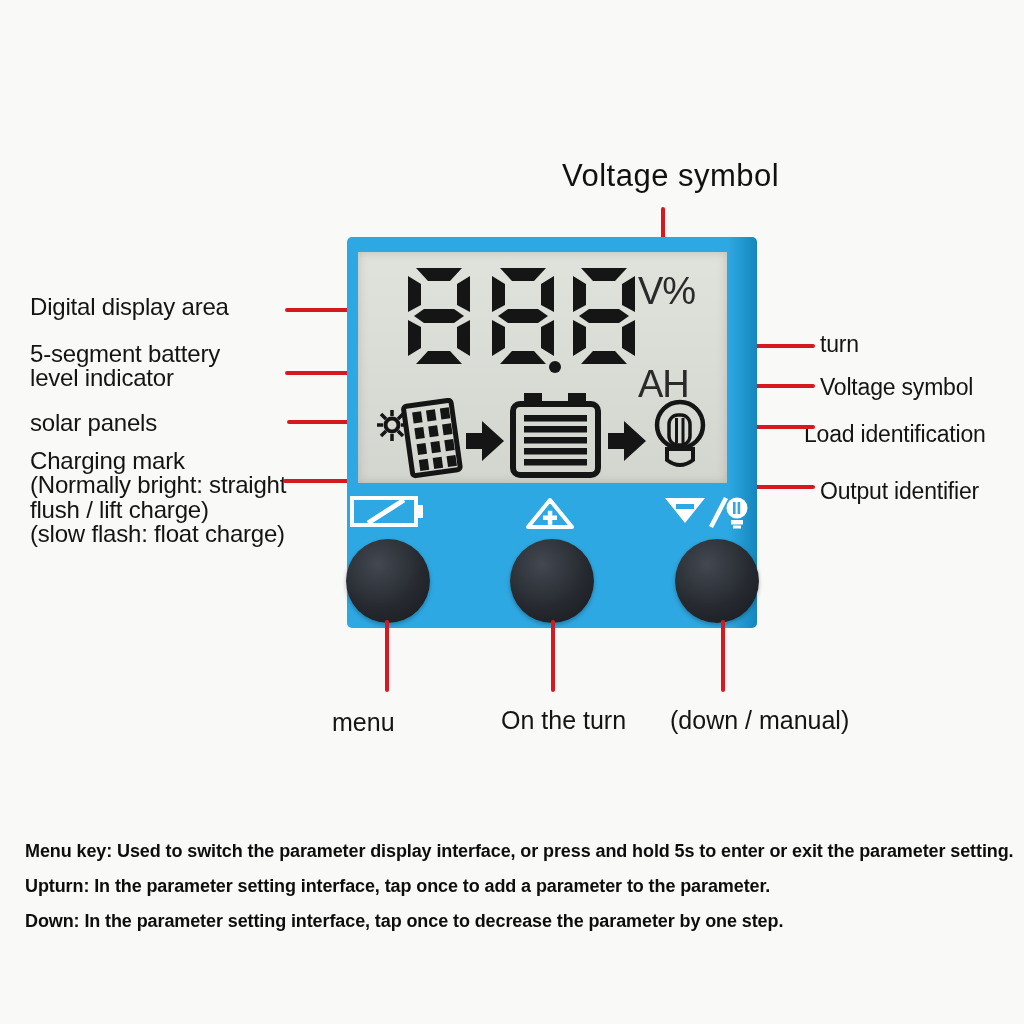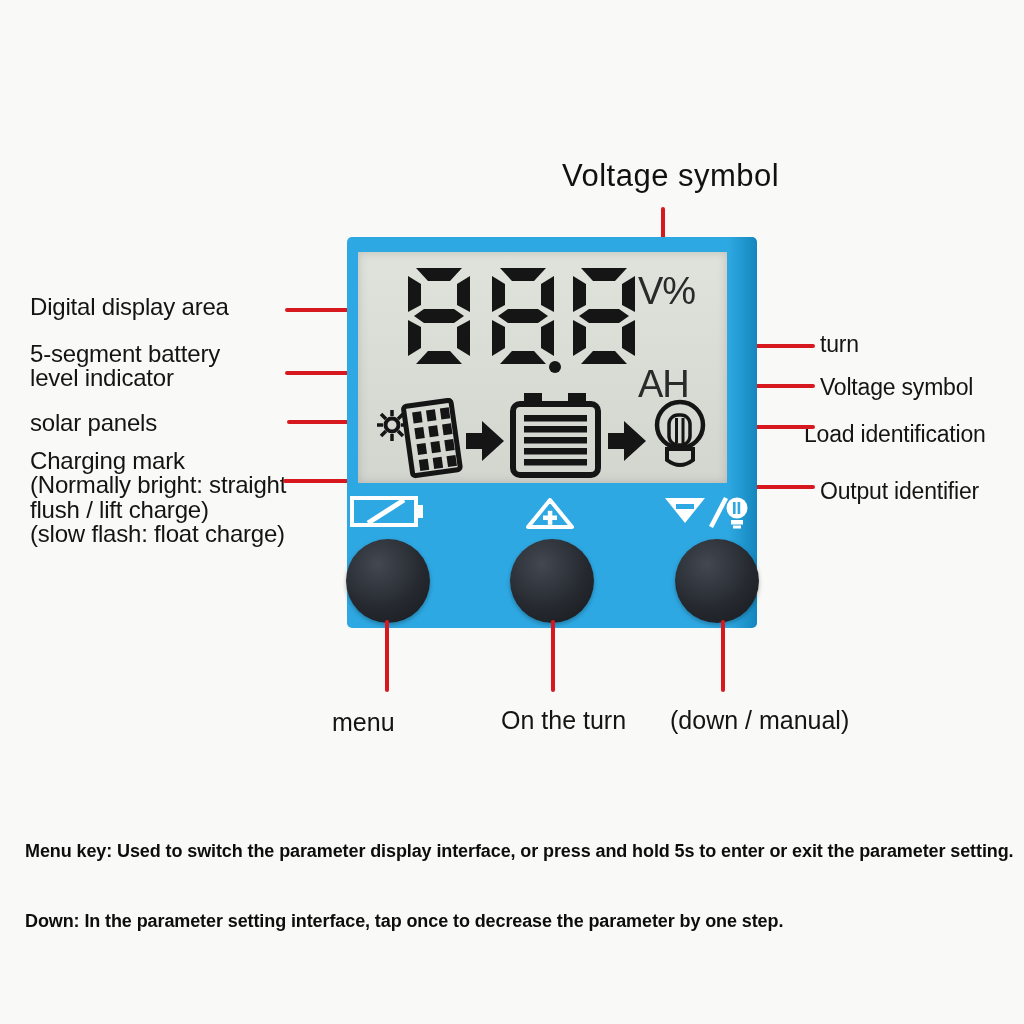--- a/index.html
+++ b/index.html
@@ -192,15 +192,16 @@
 
   <div class="rline" style="left:385px;top:620px;width:4px;height:72px;"></div>
   <div class="rline" style="left:551px;top:620px;width:4px;height:72px;"></div>
   <div class="rline" style="left:721px;top:620px;width:4px;height:72px;"></div>
 
   <div class="btn-lbl" style="left:332px;top:708px;">menu</div>
   <div class="btn-lbl" style="left:501px;top:706px;">On the turn</div>
   <div class="btn-lbl" style="left:670px;top:706px;">(down / manual)</div>
 
   <div class="note" style="left:25px;top:841px;">Menu key: Used to switch the parameter display interface, or press and hold 5s to enter or exit the parameter setting.</div>
+  <div class="note" style="left:25px;top:876px;">Upturn: In the parameter setting interface, tap once to add a parameter to the parameter.</div>
   <div class="note" style="left:25px;top:911px;">Down: In the parameter setting interface, tap once to decrease the parameter by one step.</div>
 
 </div>
 
 </body></html>

